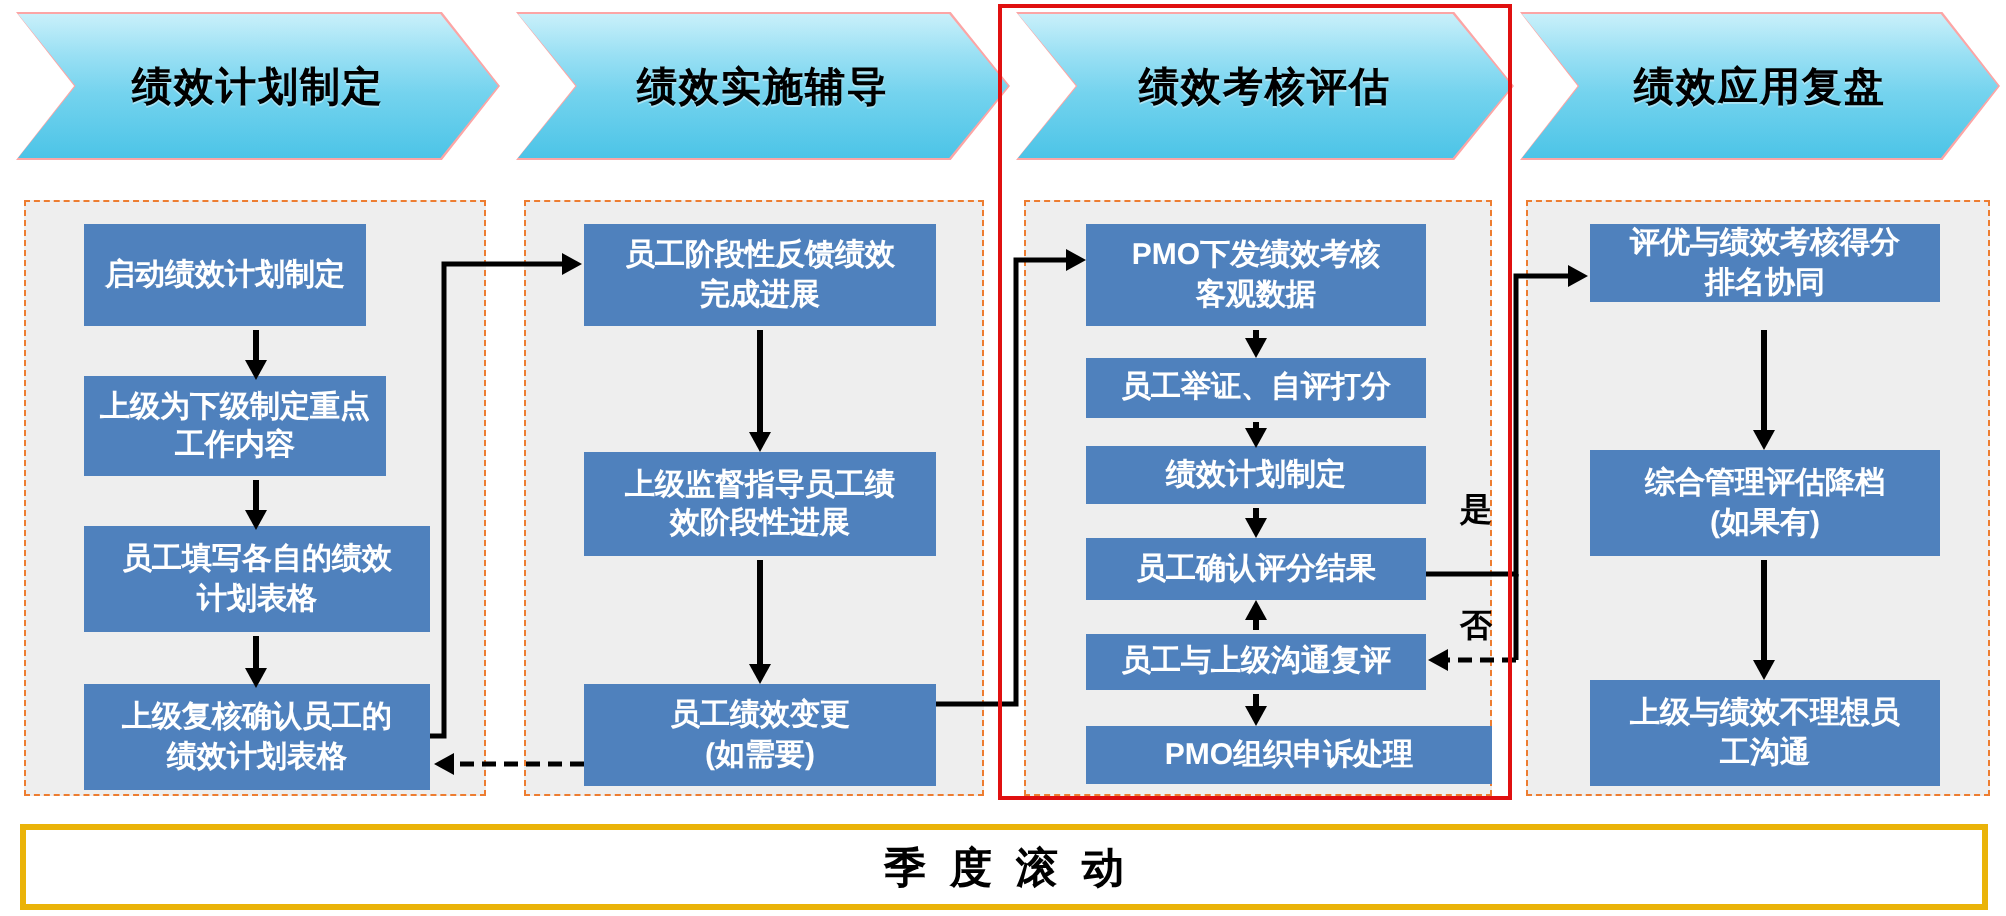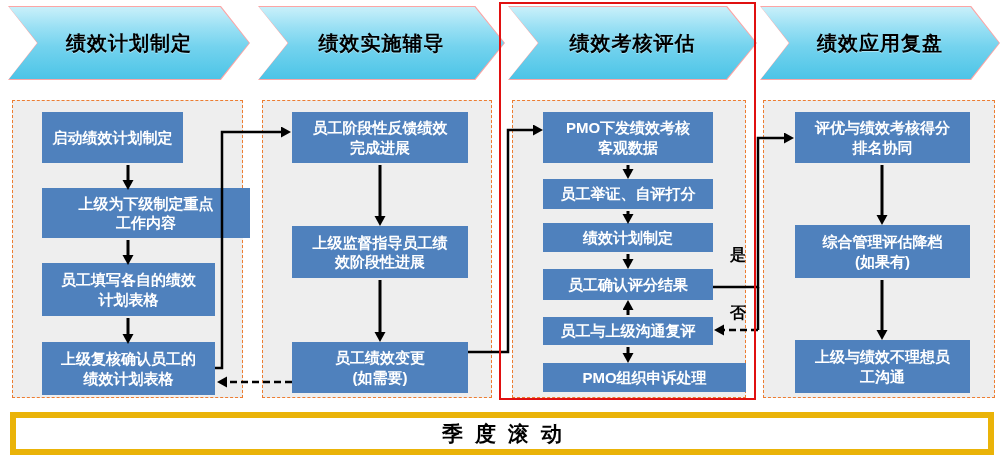--- a/index.html
+++ b/index.html
@@ -44,21 +44,21 @@
     position:absolute; left:499px; top:2px; width:257px; height:398px;
     border:2.5px solid #e01010; box-sizing:border-box; pointer-events:none; z-index:30;
   }
   
   .decision{
     position:absolute; font-size:16px; font-weight:bold; color:#000; z-index:31;
   }
   
   #banner{
     position:absolute; left:10px; top:412px; width:984px; height:43px;
-    background:#ffffff; border:6px solid #eab308; box-sizing:border-box;
+    background:#ffffff; border:3px solid #eab308; box-sizing:border-box;
     display:flex; align-items:center; justify-content:center;
   }
   #banner-label{font-size:21px; font-weight:bold; color:#000; letter-spacing:12px; text-indent:12px;}
 </style>
 </head>
 <body>
 
 <div id="canvas">
 
   <div class="chev" style="left:8px;width:242px;">
@@ -81,21 +81,21 @@
         <span class="chev-label">绩效应用复盘</span>
       </div>
     </div>
 
   <div class="col" style="left:12px;width:231px;"></div>
   <div class="col" style="left:262px;width:230px;"></div>
   <div class="col" style="left:512px;width:234px;"></div>
   <div class="col" style="left:763px;width:232px;"></div>
 
   <div class="box" style="left:42px;top:112px;width:141px;height:51px;">启动绩效计划制定</div>
-  <div class="box" style="left:42px;top:188px;width:208px;height:50px;">上级为下级制定重点
+  <div class="box" style="left:42px;top:188px;width:151px;height:50px;">上级为下级制定重点
 工作内容</div>
   <div class="box" style="left:42px;top:263px;width:173px;height:53px;">员工填写各自的绩效
 计划表格</div>
   <div class="box" style="left:42px;top:342px;width:173px;height:53px;">上级复核确认员工的
 绩效计划表格</div>
 
   <div class="box" style="left:292px;top:112px;width:176px;height:51px;">员工阶段性反馈绩效
 完成进展</div>
   <div class="box" style="left:292px;top:226px;width:176px;height:52px;">上级监督指导员工绩
 效阶段性进展</div>
@@ -103,21 +103,21 @@
 (如需要)</div>
 
   <div class="box" style="left:543px;top:112px;width:170px;height:51px;">PMO下发绩效考核
 客观数据</div>
   <div class="box small" style="left:543px;top:179px;width:170px;height:30px;">员工举证、自评打分</div>
   <div class="box small" style="left:543px;top:223px;width:170px;height:29px;">绩效计划制定</div>
   <div class="box small" style="left:543px;top:269px;width:170px;height:31px;">员工确认评分结果</div>
   <div class="box small" style="left:543px;top:317px;width:170px;height:28px;">员工与上级沟通复评</div>
   <div class="box small" style="left:543px;top:363px;width:203px;height:29px;">PMO组织申诉处理</div>
 
-  <div class="box" style="left:795px;top:112px;width:175px;height:51px;text-align:center;">评优与绩效考核得分
+  <div class="box" style="left:795px;top:112px;width:175px;height:39px;text-align:center;">评优与绩效考核得分
 排名协同</div>
   <div class="box" style="left:795px;top:225px;width:175px;height:53px;">综合管理评估降档
 (如果有)</div>
   <div class="box" style="left:795px;top:340px;width:175px;height:53px;">上级与绩效不理想员
 工沟通</div>
 
   <svg id="arrows" viewBox="0 0 1003 458" xmlns="http://www.w3.org/2000/svg">
     <defs>
       <marker id="ah" markerUnits="userSpaceOnUse" markerWidth="12" markerHeight="12" refX="2" refY="5.5" orient="auto">
         <path d="M0,0 L10,5.5 L0,11 Z" fill="#000"></path>

